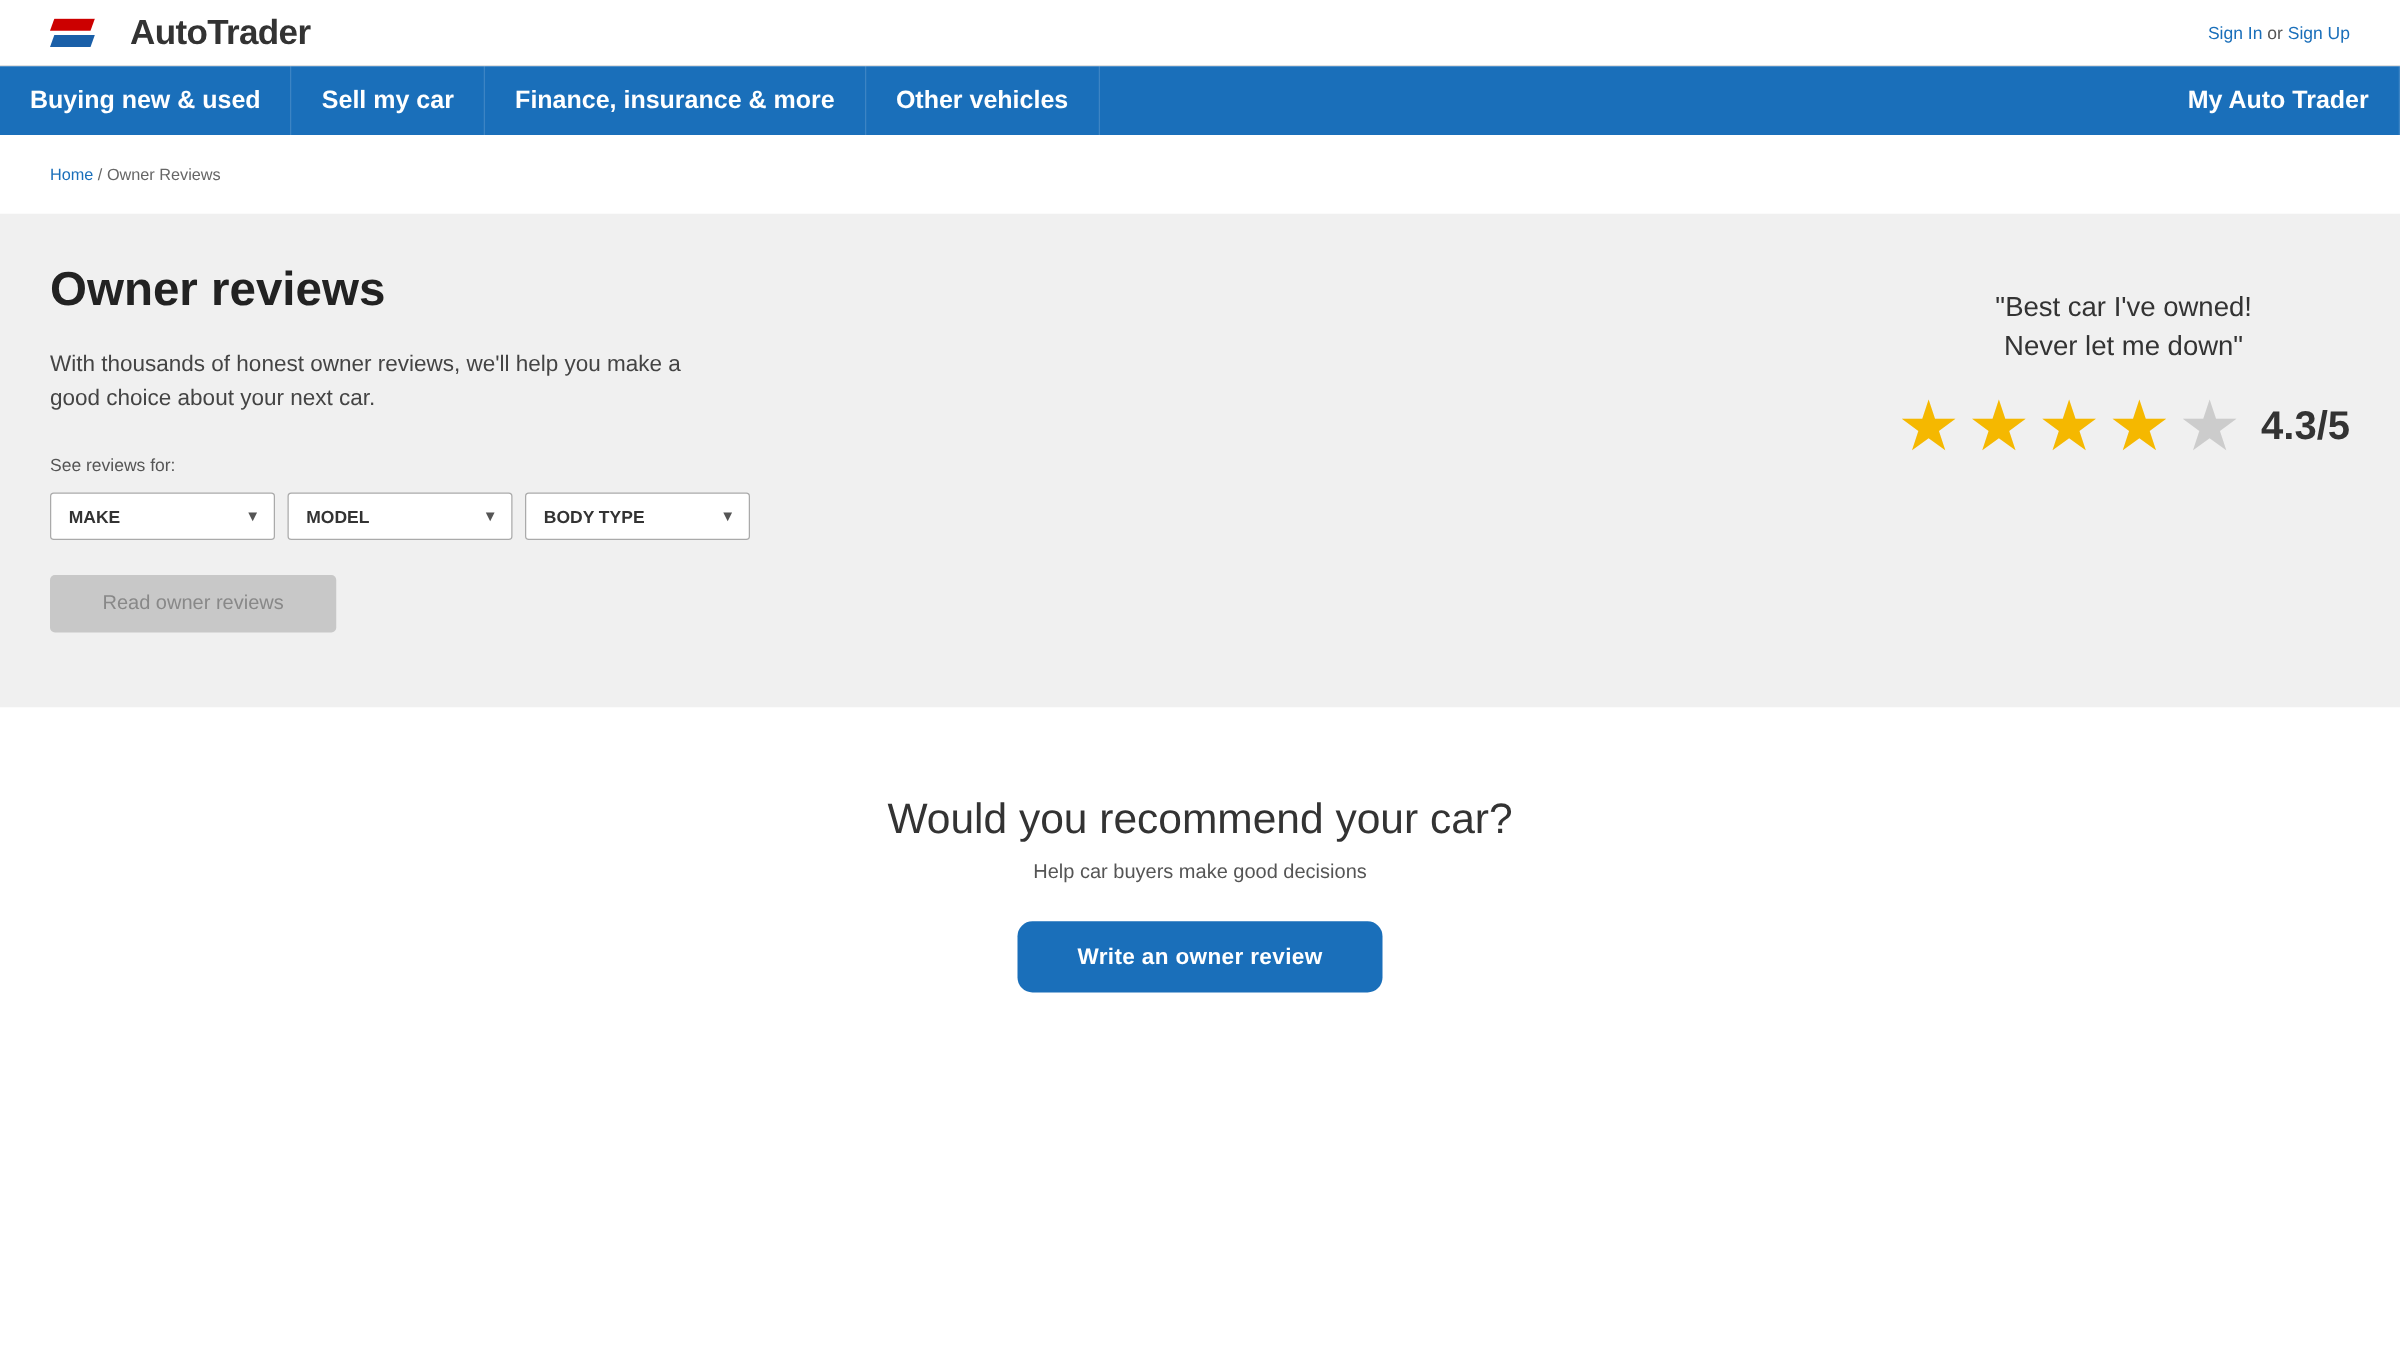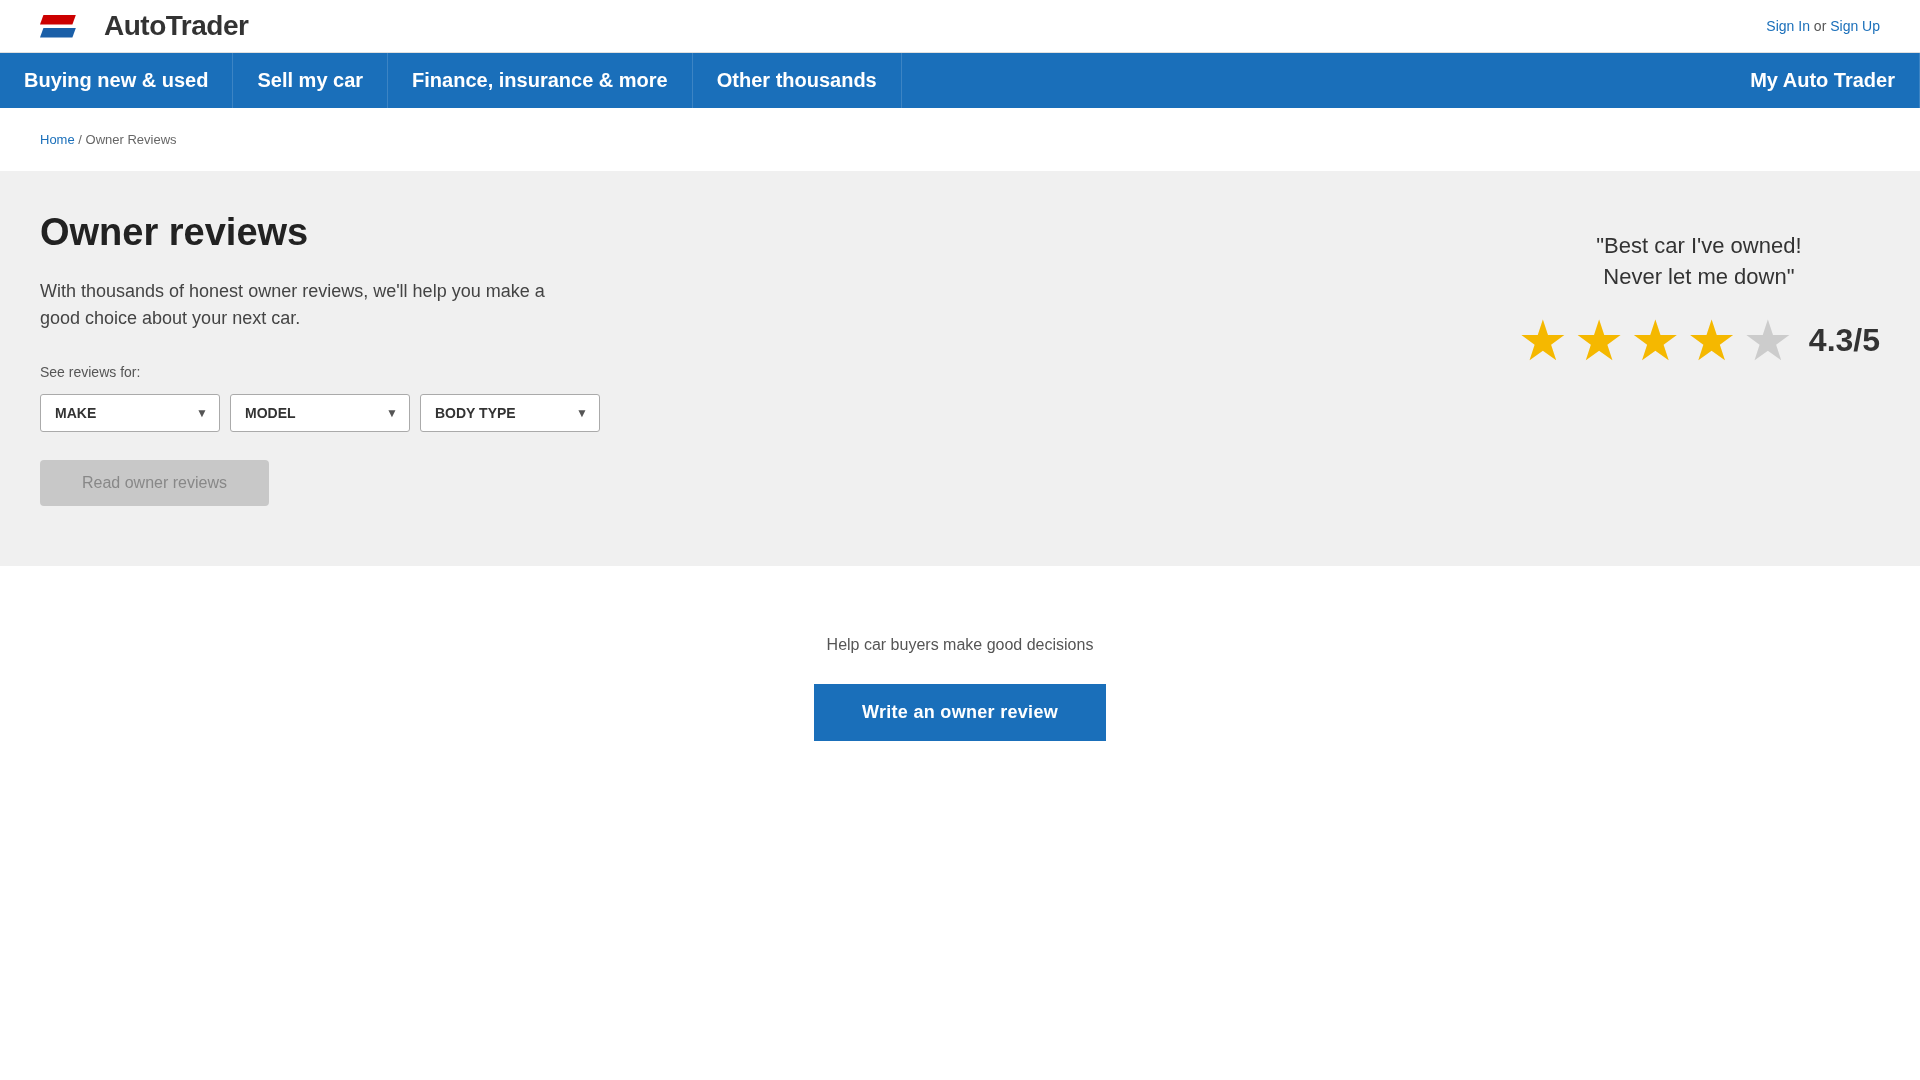--- a/index.html
+++ b/index.html
@@ -213,21 +213,21 @@
     }
     .bottom-desc {
       font-size: 16px;
       color: #555;
       margin-bottom: 30px;
     }
     .write-review-btn {
       background: #1a6fba;
       color: #fff;
       border: none;
-      border-radius: 0;
+      border-radius: 12px;
       padding: 18px 48px;
       font-size: 18px;
       font-weight: bold;
       cursor: pointer;
       letter-spacing: 0.3px;
     }
   </style>
 </head>
 <body>
 
@@ -243,21 +243,21 @@
     <a href="#">Sign In</a>
     <span>or</span>
     <a href="#">Sign Up</a>
   </div>
 </header>
 
 <nav class="nav">
   <div class="nav-item">Buying new &amp; used</div>
   <div class="nav-item">Sell my car</div>
   <div class="nav-item">Finance, insurance &amp; more</div>
-  <div class="nav-item">Other thousands</div>
+  <div class="nav-item">Other vehicles</div>
   <div class="nav-spacer"></div>
   <div class="nav-item">My Auto Trader</div>
 </nav>
 
 <div class="breadcrumb">
   <a href="#">Home</a><span> / </span><span>Owner Reviews</span>
 </div>
 
 <section class="hero">
   <div class="hero-left">
@@ -297,15 +297,16 @@
       <span class="star star-full">★</span>
       <span class="star star-full">★</span>
       <span class="star star-full">★</span>
       <span class="star star-empty">★</span>
       <span class="rating-text">4.3/5</span>
     </div>
   </div>
 </section>
 
 <section class="bottom-section">
+  <h2 class="bottom-title">Would you recommend your car?</h2>
   <p class="bottom-desc">Help car buyers make good decisions</p>
   <button class="write-review-btn">Write an owner review</button>
 </section>
 
 </body></html>

